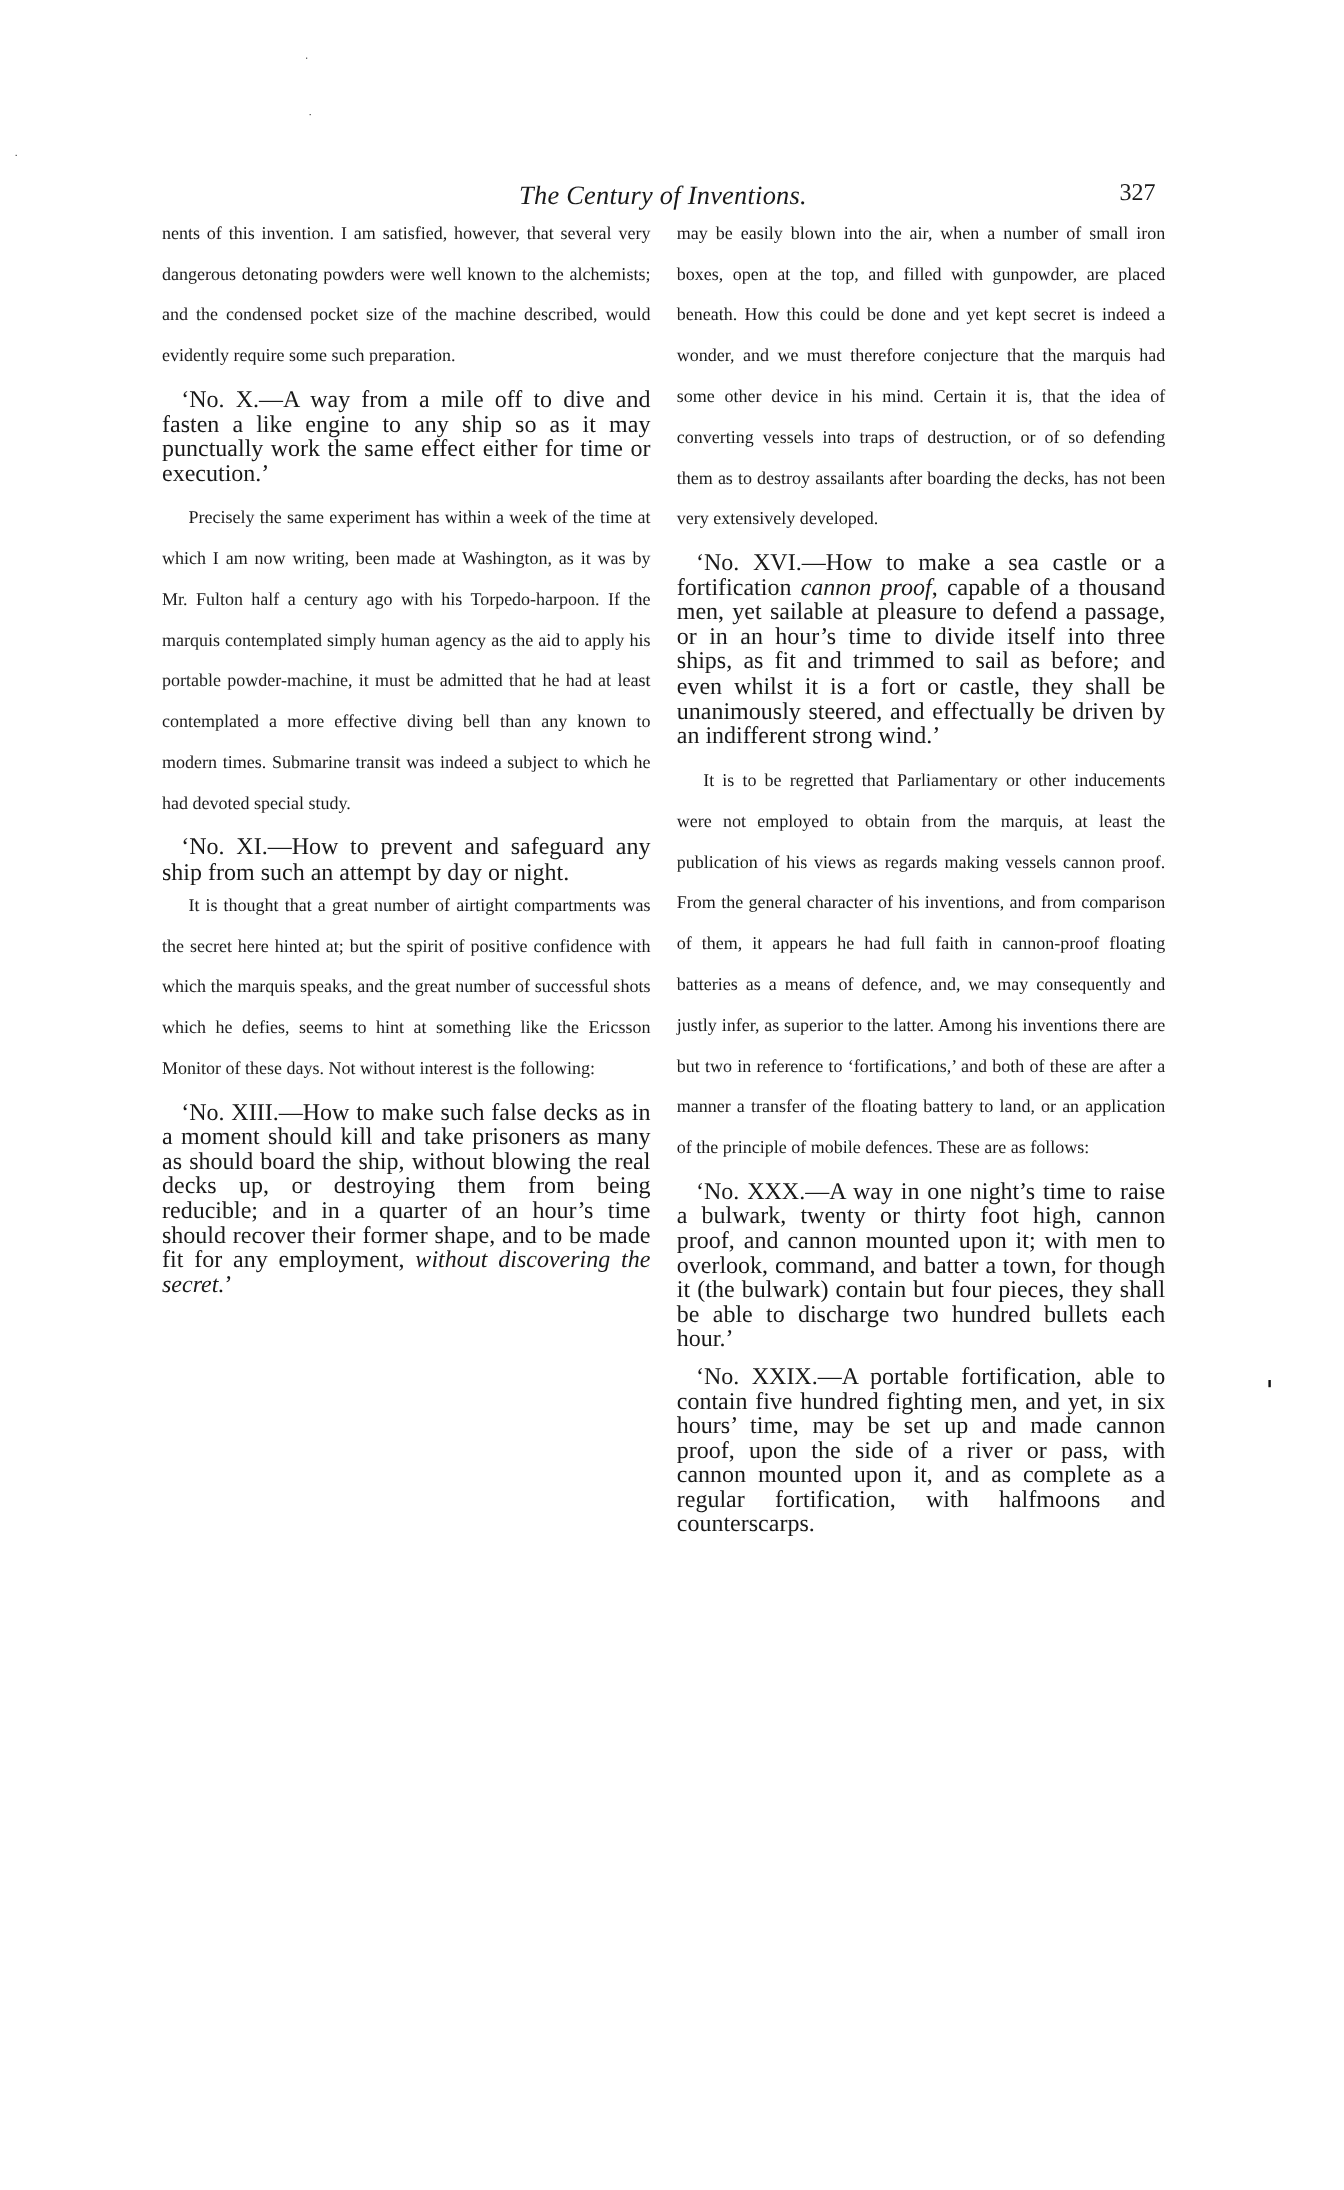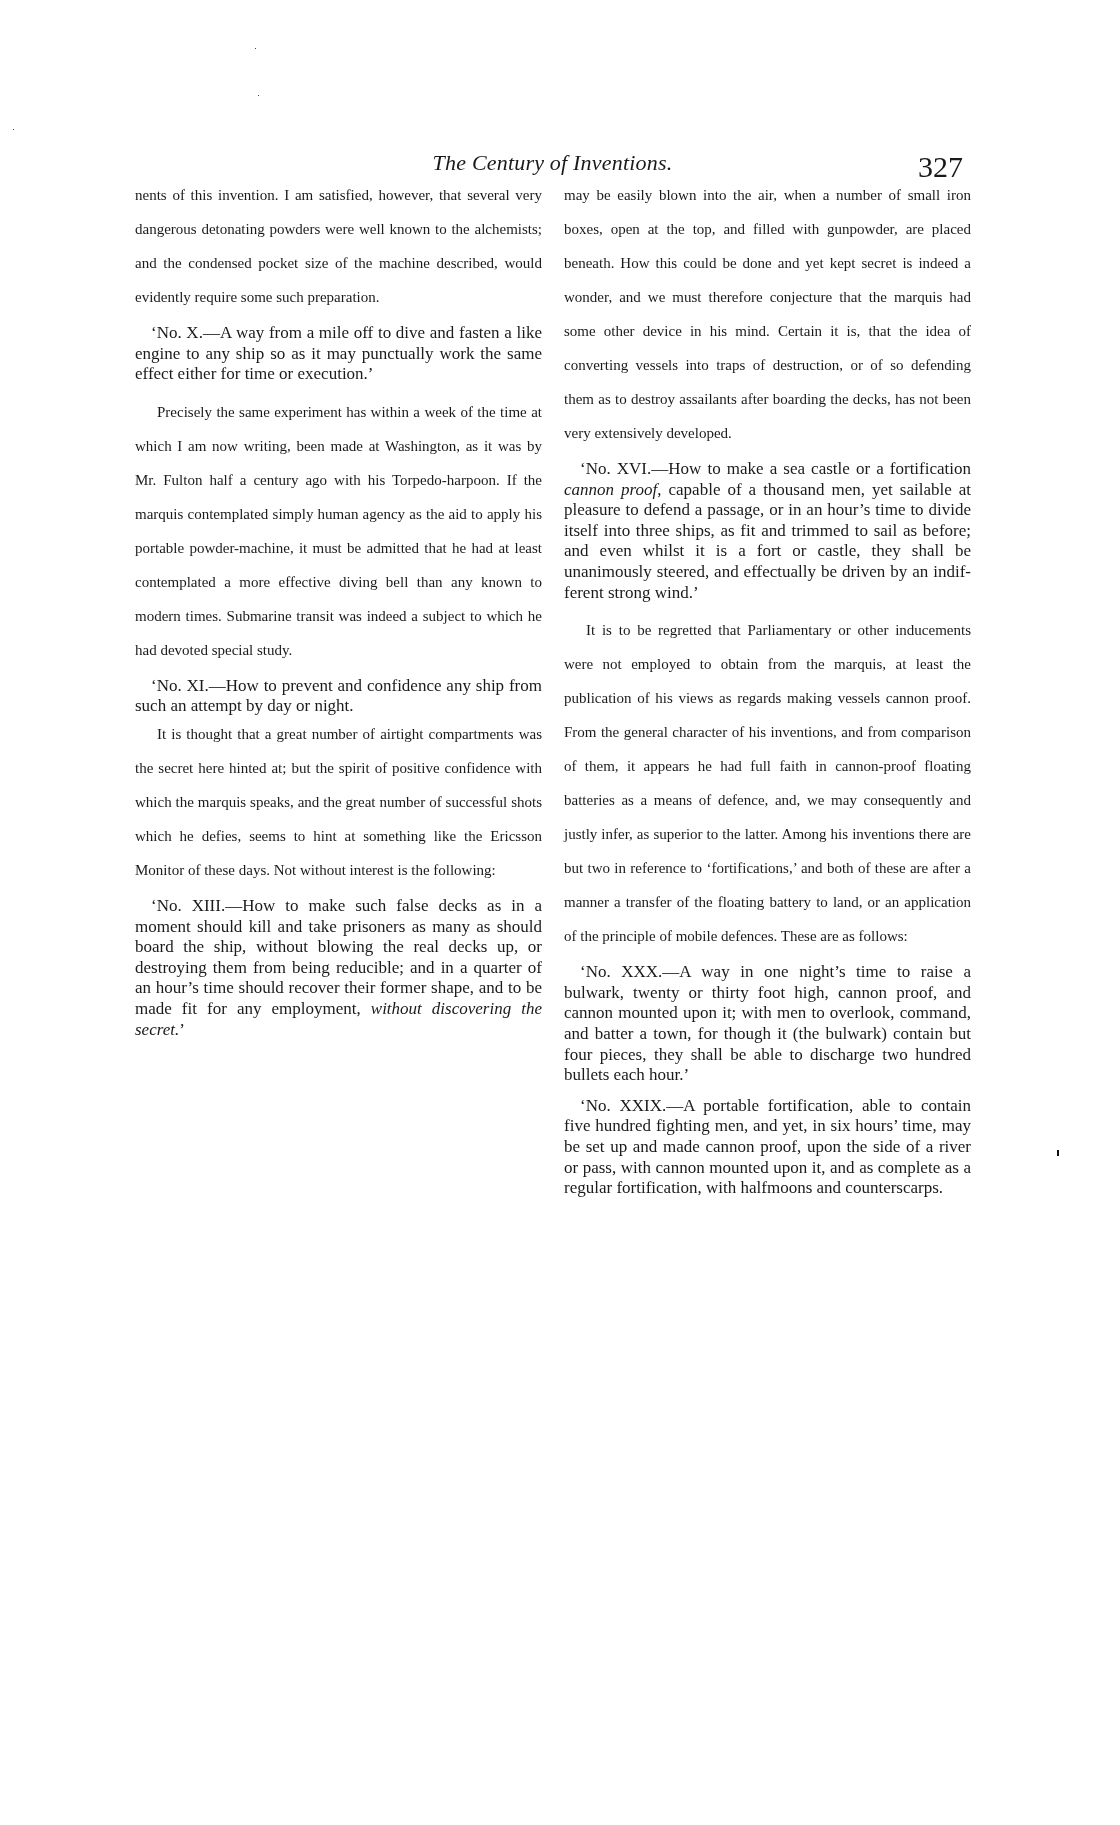--- a/index.html
+++ b/index.html
@@ -35,21 +35,21 @@
       text-align: center;
       font-style: italic;
       font-size: 22px;
       top: 0;
       letter-spacing: 0.2px;
     }
     .page-number {
       position: absolute;
       right: 7px;
       top: 0;
-      font-size: 30px;
+      font-size: 20px;
     }
     .column {
       position: absolute;
       top: 178px;
       width: 407px;
     }
     .col-left { left: 135px; }
     .col-right { left: 564px; }
 
     p {
@@ -59,21 +59,21 @@
     }
     .body-para {
       font-size: 15px;
       line-height: 34px;
       text-indent: 22px;
       margin-bottom: 9px;
     }
     .body-para.no-indent { text-indent: 0; }
     .body-para.cont-next { margin-bottom: 0; }
     .quote-para {
-      font-size: 17px;
+      font-size: 20px;
       line-height: 20.6px;
       text-indent: 16px;
       margin-bottom: 10px;
     }
     .quote-para.tight { margin-bottom: 0; }
     em { font-style: italic; }
 
     .speck {
       position: absolute;
       width: 1px; height: 1px;
@@ -98,21 +98,21 @@
 
   <div class="running-head">
     <span class="running-title">The Century of Inventions.</span>
     <span class="page-number">327</span>
   </div>
 
   <div class="column col-left">
     <p class="body-para no-indent">nents of this invention. I am satisfied, however, that several very dangerous detonating powders were well known to the alchemists; and the condensed pocket size of the machine described, would evidently require some such preparation.</p>
     <p class="quote-para">‘No. X.—A way from a mile off to dive and fasten a like engine to any ship so as it may punctually work the same effect either for time or execution.’</p>
     <p class="body-para">Precisely the same experiment has within a week of the time at which I am now writing, been made at Wash­ington, as it was by Mr. Fulton half a century ago with his Torpedo-harpoon. If the marquis contemplated simply human agency as the aid to apply his portable powder-machine, it must be admitted that he had at least contem­plated a more effective diving bell than any known to modern times. Submarine transit was indeed a subject to which he had devoted special study.</p>
-    <p class="quote-para tight">‘No. XI.—How to prevent and confidence any ship from such an attempt by day or night.</p>
+    <p class="quote-para tight">‘No. XI.—How to prevent and safeguard any ship from such an attempt by day or night.</p>
     <p class="body-para">It is thought that a great number of airtight compartments was the secret here hinted at; but the spirit of posi­tive confidence with which the marquis speaks, and the great number of suc­cessful shots which he defies, seems to hint at something like the Ericsson Monitor of these days. Not without interest is the following:</p>
     <p class="quote-para"><span>‘No. XIII.—How to make such false decks as in a moment should kill and take prisoners as many as should board the ship, without blowing the real decks up, or destroying them from being reducible; and in a quarter of an hour’s time should recover their former shape, and to be made fit for any employment, </span><em>with­out discovering the secret.</em><span>’</span></p>
   </div>
 
   <div class="column col-right">
     <p class="body-para no-indent">may be easily blown into the air, when a number of small iron boxes, open at the top, and filled with gunpowder, are placed beneath. How this could be done and yet kept secret is indeed a wonder, and we must therefore conjecture that the marquis had some other device in his mind. Certain it is, that the idea of converting vessels into traps of de­struction, or of so defending them as to destroy assailants after boarding the decks, has not been very extensively developed.</p>
     <p class="quote-para"><span>‘No. XVI.—How to make a sea castle or a fortification </span><em>cannon proof</em><span>, capable of a thousand men, yet sailable at pleasure to defend a passage, or in an hour’s time to divide itself into three ships, as fit and trim­med to sail as before; and even whilst it is a fort or castle, they shall be unanimously steered, and effectually be driven by an indif­ferent strong wind.’</span></p>
     <p class="body-para">It is to be regretted that Parlia­mentary or other inducements were not employed to obtain from the marquis, at least the publication of his views as regards making vessels cannon proof. From the general character of his in­ventions, and from comparison of them, it appears he had full faith in cannon-proof floating batteries as a means of defence, and, we may con­sequently and justly infer, as superior to the latter. Among his inventions there are but two in reference to ‘forti­fications,’ and both of these are after a manner a transfer of the floating bat­tery to land, or an application of the principle of mobile defences. These are as follows:</p>
     <p class="quote-para">‘No. XXX.—A way in one night’s time to raise a bulwark, twenty or thirty foot high, cannon proof, and cannon mounted upon it; with men to overlook, command, and batter a town, for though it (the bulwark) contain but four pieces, they shall be able to discharge two hundred bullets each hour.’</p>
     <p class="quote-para tight">‘No. XXIX.—A portable fortification, able to contain five hundred fighting men, and yet, in six hours’ time, may be set up and made can­non proof, upon the side of a river or pass, with cannon mounted upon it, and as complete as a regular fortification, with halfmoons and counterscarps.</p>

